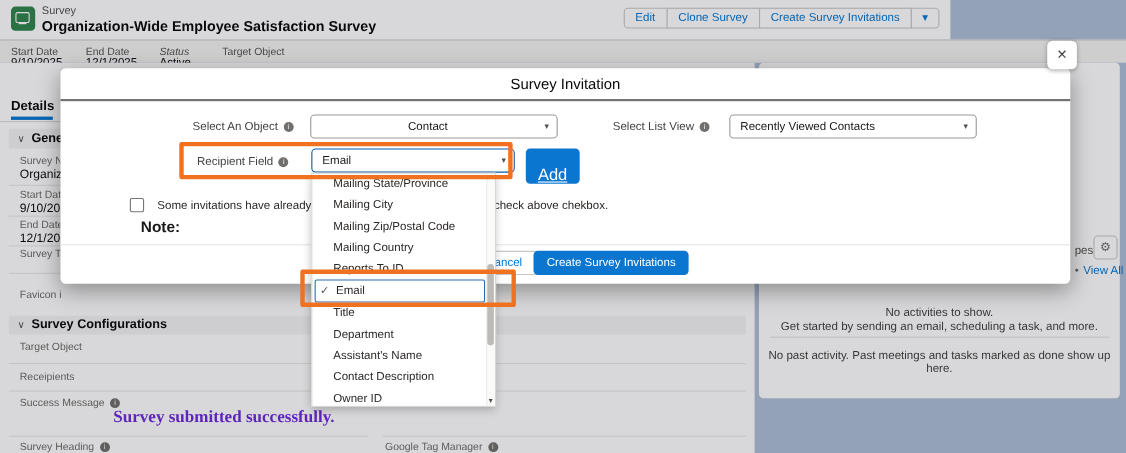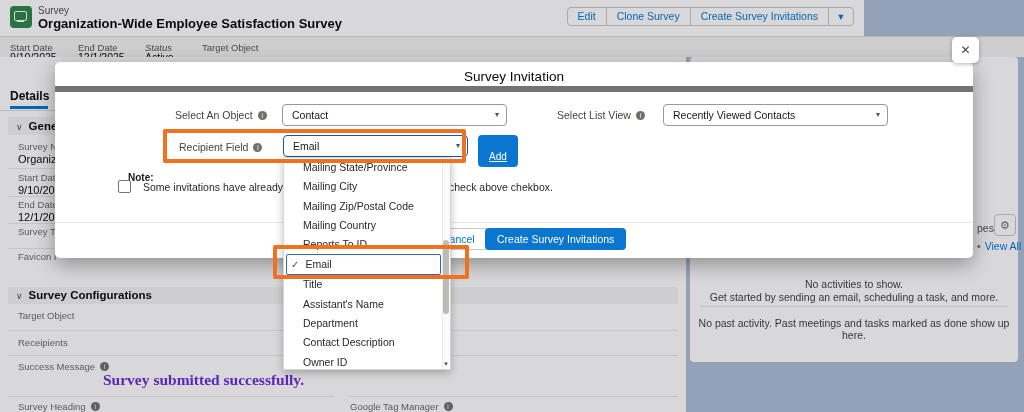--- a/index.html
+++ b/index.html
@@ -45,27 +45,27 @@
   .viewall .bullet { color:#706e6b; margin-right:4px; }
   .viewall .lnk { color:#0176d3; cursor:pointer; }
   .up-bar { left:698px; top:256px; width:312px; }
   .act-txt { font-size:10.5px; color:#3e3e3c; width:328px; left:690px; text-align:center; }
 
   
   .overlay { left:0; top:0; width:1024px; height:412px; background:rgba(24,26,34,0.17); z-index:40; }
 
   
   .modal { left:55px; top:62px; width:918px; height:196px; background:#fff; border-radius:5px; box-shadow:0 6px 20px rgba(0,0,0,0.35); z-index:50; }
-  .modal-title { left:0; top:0; width:100%; height:30px; line-height:30px; text-align:center; font-size:13.5px; color:#080707; border-bottom:6px solid #737373; }
+  .modal-title { left:0; top:0; width:100%; height:30px; line-height:30px; text-align:center; font-size:13.5px; color:#080707; border-bottom:2px solid #737373; }
   .m-label { font-size:10.5px; color:#444340; }
   .cbox { position:absolute; height:22px; background:#fff; border:1px solid #9b9995; border-radius:4px; font-size:10.5px; color:#181818; line-height:20px; padding:0 20px 0 9px; cursor:pointer; }
   .cbox .carr { position:absolute; right:7px; top:0; line-height:20px; font-size:8px; color:#54524f; }
   .cbox.focused { border:1.5px solid #0b5cab; }
-  .add-btn { position:absolute; height:22px; padding:16px 11px; background:#0b76d0; color:#fff; border:none; border-radius:4px; font-size:10px; cursor:pointer;text-decoration:underline; }
-  .note-label { font-size:10px; font-weight:700; color:#181818; }
+  .add-btn { position:absolute; height:22px; padding:16px 11px; background:#0b76d0; color:#fff; border:none; border-radius:4px; font-size:15px; cursor:pointer;text-decoration:underline; }
+  .note-label { font-size:14px; font-weight:700; color:#181818;margin-top:26px; }
   .note-text { font-size:10.5px; color:#2b2826; }
   .m-checkbox { width:13px; height:13px; background:#fff; border:1px solid #767470; border-radius:2px; cursor:pointer; }
   .footer-border { left:0; top:160px; width:100%; height:1px; background:#e7e6e4; }
   .cancel-btn { position:absolute; height:22px; padding:0 13px; background:#fff; color:#0176d3; border:1px solid #c9c7c5; border-radius:4px; font-size:10.5px; cursor:pointer; }
   .create-btn { position:absolute; height:22px; padding:0 12px; background:#0b76d0; color:#fff; border:none; border-radius:4px; font-size:10.5px; cursor:pointer; }
   .close-btn { left:952px; top:37px; width:27px; height:26px; background:#fff; border-radius:5px; z-index:55; text-align:center; line-height:26px; font-size:12px; color:#444; box-shadow:0 1px 4px rgba(0,0,0,0.3); cursor:pointer; }
 
   
   .listbox { left:283px; top:157px; width:168px; height:213px; background:#fff; border:1px solid #d8d6d4; box-shadow:0 3px 8px rgba(0,0,0,0.25); z-index:60; }
   .lb-item { height:19.3px; line-height:19.3px; padding-left:19px; font-size:10.5px; color:#2b2826; cursor:pointer; white-space:nowrap; }
@@ -119,21 +119,21 @@
   <div class="abs f-value" style="left:18px; top:153px;">Organization-Wide Employee Satisfaction Survey</div>
   <div class="abs divider" style="left:8px; top:168px; width:660px;"></div>
   <div class="abs f-label" style="left:18px; top:172px;">Start Date</div>
   <div class="abs f-value" style="left:18px; top:184px;">9/10/2025</div>
   <div class="abs divider" style="left:8px; top:196px; width:660px;"></div>
   <div class="abs f-label" style="left:18px; top:199px;">End Date</div>
   <div class="abs f-value" style="left:18px; top:211px;">12/1/2025</div>
   <div class="abs divider" style="left:8px; top:223px; width:660px;"></div>
   <div class="abs f-label" style="left:18px; top:226px;">Survey Ta</div>
   <div class="abs divider" style="left:8px; top:248px; width:660px;"></div>
-  <div class="abs f-label" style="left:18px; top:251px;">Favicon i</div>
+  <div class="abs f-label" style="left:18px; top:263px;">Favicon i</div>
 
   <div class="abs sec-bar" style="left:8px; top:287px; width:670px; height:17px; line-height:17px;"><span class="chev">∨</span><span>Survey Configurations</span></div>
 
   <div class="abs f-label" style="left:18px; top:310px;">Target Object</div>
   <div class="abs divider" style="left:8px; top:330px; width:670px;"></div>
   <div class="abs f-label" style="left:18px; top:337px;">Receipients</div>
   <div class="abs divider" style="left:8px; top:355px; width:670px;"></div>
   <div class="abs f-label" style="left:18px; top:361px;"><span>Success Message</span><span class="info-ic">i</span></div>
   <div class="abs serif-msg" style="left:87px; top:371px;">Survey submitted successfully.</div>
   <div class="abs divider" style="left:8px; top:396px; width:327px;"></div>
@@ -149,21 +149,21 @@
   <div class="abs act-txt" style="top:291px;">Get started by sending an email, scheduling a task, and more.</div>
   <div class="abs divider" style="left:700px; top:306px; width:308px; background:#e2e0de;"></div>
   <div class="abs act-txt" style="top:317px;">No past activity. Past meetings and tasks marked as done show up here.</div>
 
   <div class="abs overlay"></div>
 
   <div class="abs modal">
     <div class="abs modal-title">Survey Invitation</div>
 
     <div class="abs m-label" style="left:120px; top:47px;"><span>Select An Object</span><span class="info-ic">i</span></div>
-    <div class="cbox" style="left:227px; top:42px; width:225px;"><span>Contact</span><span class="carr">▾</span></div>
+    <div class="cbox" style="left:227px; top:42px; width:225px;text-align:center;"><span>Contact</span><span class="carr">▾</span></div>
 
     <div class="abs m-label" style="left:502px; top:47px;"><span>Select List View</span><span class="info-ic">i</span></div>
     <div class="cbox" style="left:608px; top:42px; width:225px;"><span>Recently Viewed Contacts</span><span class="carr">▾</span></div>
 
     <div class="abs m-label" style="left:124px; top:79px;"><span>Recipient Field</span><span class="info-ic">i</span></div>
     <div class="cbox focused" style="left:228px; top:73px; width:185px;"><span>Email</span><span class="carr">▾</span></div>
     <button class="add-btn" style="left:423px; top:73px;">Add</button>
 
     <div class="abs note-label" style="left:73px; top:110px;">Note:</div>
     <div class="abs m-checkbox" style="left:63px; top:118px;"></div>
@@ -181,22 +181,22 @@
     <div class="lb-item">Mailing State/Province</div>
     <div class="lb-item">Mailing City</div>
     <div class="lb-item">Mailing Zip/Postal Code</div>
     <div class="lb-item">Mailing Country</div>
     <div class="lb-item">Reports To ID</div>
     <div class="lb-item selected">
         <span class="chk">✓</span>
         <span>Email</span>
       </div>
     <div class="lb-item">Title</div>
+    <div class="lb-item">Department</div>
     <div class="lb-item">Assistant's Name</div>
-    <div class="lb-item">Department</div>
     <div class="lb-item">Contact Description</div>
     <div class="lb-item">Owner ID</div>
     <div class="lb-scroll-track">
       <div class="lb-thumb"></div>
       <div class="lb-arrow">▾</div>
     </div>
   </div>
 
   <div class="abs anno" style="left:163px; top:129px; width:303px; height:34px;"></div>
   <div class="abs anno" style="left:273px; top:245px; width:196px; height:34px;"></div>

